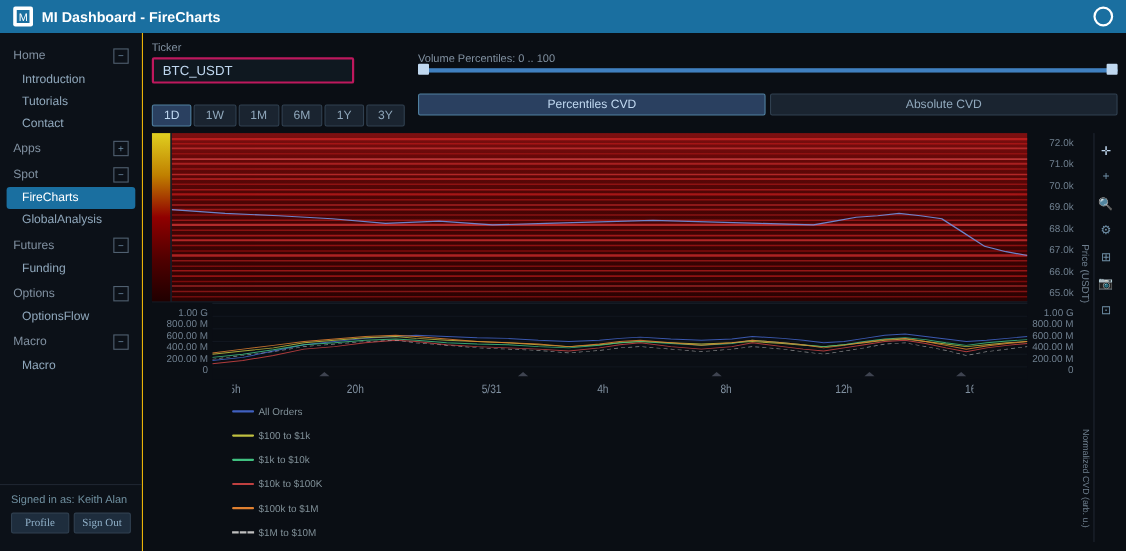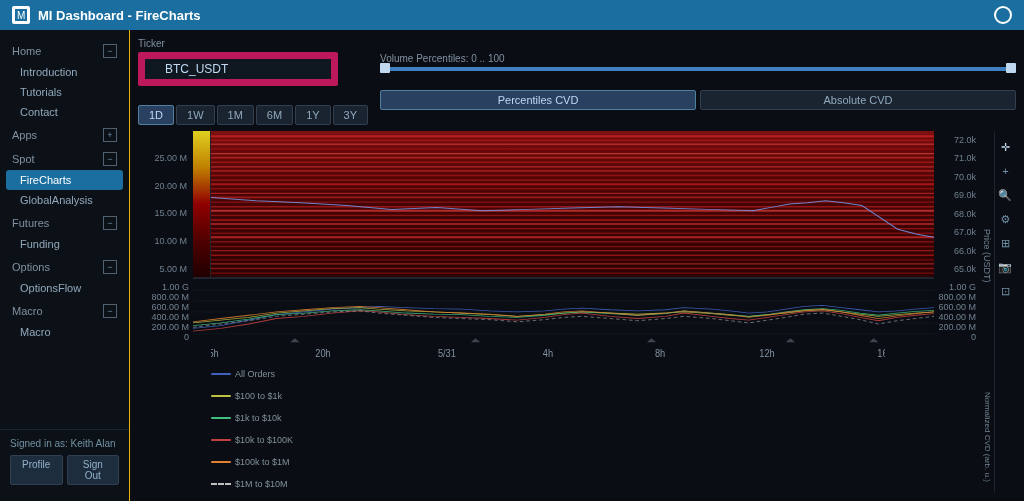--- a/index.html
+++ b/index.html
@@ -95,20 +95,21 @@
       border-top: 1px solid #1e2530;
     }
     .sidebar-bottom .signed-in {
       font-size: 10px;
       color: #7090a0;
       margin-bottom: 6px;
     }
     .sidebar-bottom .btn-row {
       display: flex;
       gap: 4px;
+      font-family: Liberation Serif, serif;
     }
     .sidebar-btn {
       flex: 1;
       padding: 3px 6px;
       background: #1e2d3d;
       border: 1px solid #304050;
       color: #90b0c8;
       font-size: 10px;
       border-radius: 2px;
       cursor: pointer;
@@ -128,25 +129,25 @@
     .controls-row {
       display: flex;
       align-items: center;
       gap: 12px;
       margin-bottom: 6px;
     }
     .ticker-section { display: flex; flex-direction: column; gap: 3px; }
     .label-small { font-size: 10px; color: #8090a0; }
     .ticker-input {
       background: #0f1820;
-      border: 7px solid #be185d;
+      border: 2px solid #be185d;
       color: #c0d8f0;
-      padding: 3px 20px;
+      padding: 3px 8px;
       font-size: 12px;
-      width: 200px;
+      width: 184px;
       border-radius: 2px;
     }
     .time-buttons {
       display: flex;
       gap: 2px;
       margin-top: 16px;
     }
     .time-btn {
       padding: 3px 10px;
       background: #1a2430;
@@ -436,28 +437,20 @@
         </div>
       </div>
     </div>
 
     <div style="display:flex; flex:1; overflow:hidden; gap:0;">
 
       <div style="display:flex; flex-direction:column; flex:1; overflow:hidden;">
 
         <div style="display:flex; flex:2.2; overflow:hidden;">
 
-          <div class="y-axis-volume">
-            <div class="vol-label"></div>
-            <div class="vol-label">25.00 M</div>
-            <div class="vol-label">20.00 M</div>
-            <div class="vol-label">15.00 M</div>
-            <div class="vol-label">10.00 M</div>
-            <div class="vol-label">5.00 M</div>
-          </div>
 
           <div class="main-chart" style="flex:1; position:relative;">
 
             <div style="position:absolute;left:0;top:0;bottom:0;width:18px;background:linear-gradient(to bottom, #e0d020, #c08000, #900000, #500000, #200000);z-index:2;border-right:1px solid #1e2530;"></div>
 
             <svg style="position:absolute;left:18px;top:0;right:0;bottom:0;width:calc(100% - 18px);height:100%;" preserveAspectRatio="none" viewBox="0 0 800 220">
 
               <defs>
                 <linearGradient id="heatGrad" x1="0" y1="0" x2="0" y2="1">
                   <stop offset="0%" stop-color="#8B1010" stop-opacity="0.9"></stop>

